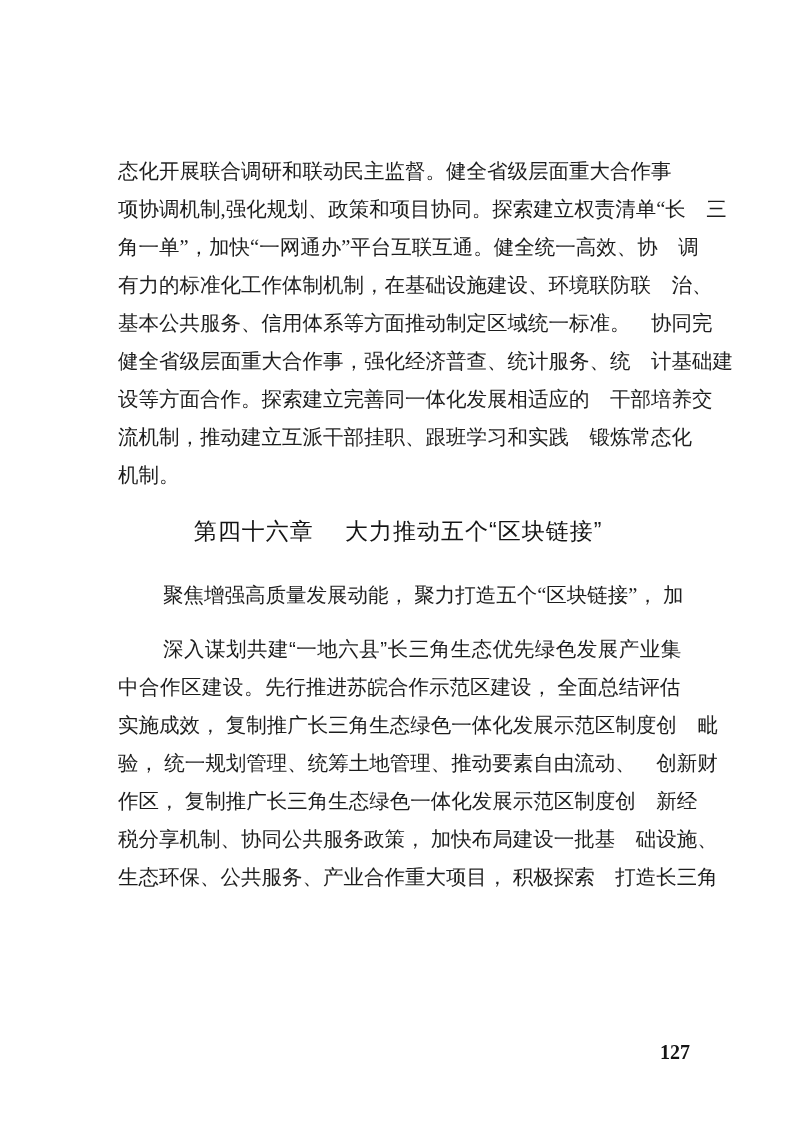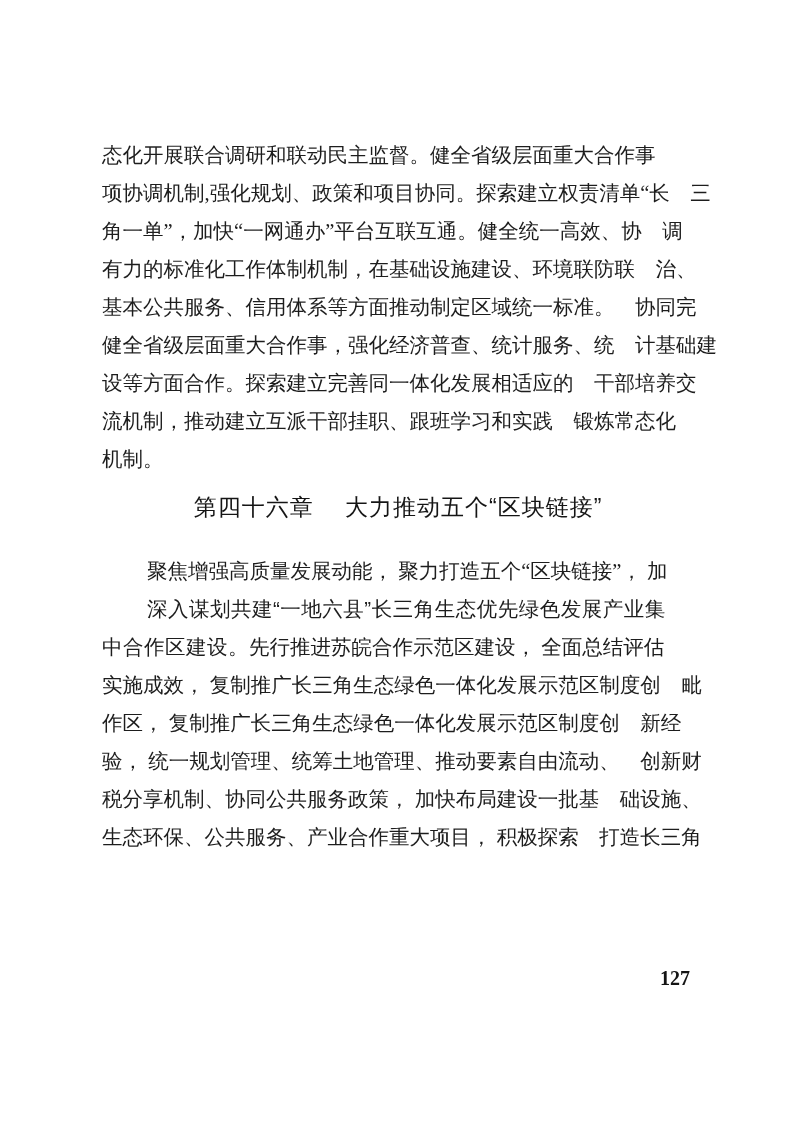--- a/index.html
+++ b/index.html
@@ -16,21 +16,21 @@
     font-family: "Liberation Serif", "DejaVu Serif", serif;
     overflow: hidden;
   }
   .content {
     position: absolute;
     left: 102px;
     top: 136px;
     width: 592px;
   }
   .para {
-    margin: 0;
+    margin: 16px;
     padding: 0;
   }
   .line {
     font-size: 20.5px;
     line-height: 38px;
     white-space: pre;
     overflow: visible;
   }
   .indent {
     text-indent: 45px;
@@ -45,21 +45,21 @@
     font-family: "Liberation Sans", "DejaVu Sans", sans-serif;
     font-weight: normal;
     font-size: 23px;
     line-height: 42px;
     text-align: center;
     letter-spacing: 1px;
     color: #151515;
   }
   .page-number {
     position: absolute;
-    top: 966px;
+    top: 1040px;
     right: 103px;
     font-size: 20px;
     line-height: 24px;
     font-weight: 600;
     color: #141414;
     font-family: "Liberation Serif", "DejaVu Serif", serif;
   }
 </style>
 </head>
 <body>
@@ -82,22 +82,22 @@
     <h2 class="chapter">第四十六章　 大力推动五个“区块链接”</h2>
 
     <div class="para">
       <div class="line indent">聚焦增强高质量发展动能， 聚力打造五个“区块链接”， 加</div>
     </div>
 
     <div class="para">
       <div class="line indent bold-lead">深入谋划共建“一地六县”长三角生态优先绿色发展产业集</div>
       <div class="line"><span class="bold-lead">中合作区建设。</span><span>先行推进苏皖合作示范区建设， 全面总结评估</span></div>
       <div class="line">实施成效， 复制推广长三角生态绿色一体化发展示范区制度创　毗</div>
+      <div class="line">验， 统一规划管理、统筹土地管理、推动要素自由流动、　创新财</div>
       <div class="line">作区， 复制推广长三角生态绿色一体化发展示范区制度创　新经</div>
-      <div class="line">验， 统一规划管理、统筹土地管理、推动要素自由流动、　创新财</div>
       <div class="line">税分享机制、协同公共服务政策， 加快布局建设一批基　础设施、</div>
       <div class="line">生态环保、公共服务、产业合作重大项目， 积极探索　打造长三角</div>
     </div>
 
   </div>
 
   <div class="page-number">127</div>
 </div>
 
 </body></html>

